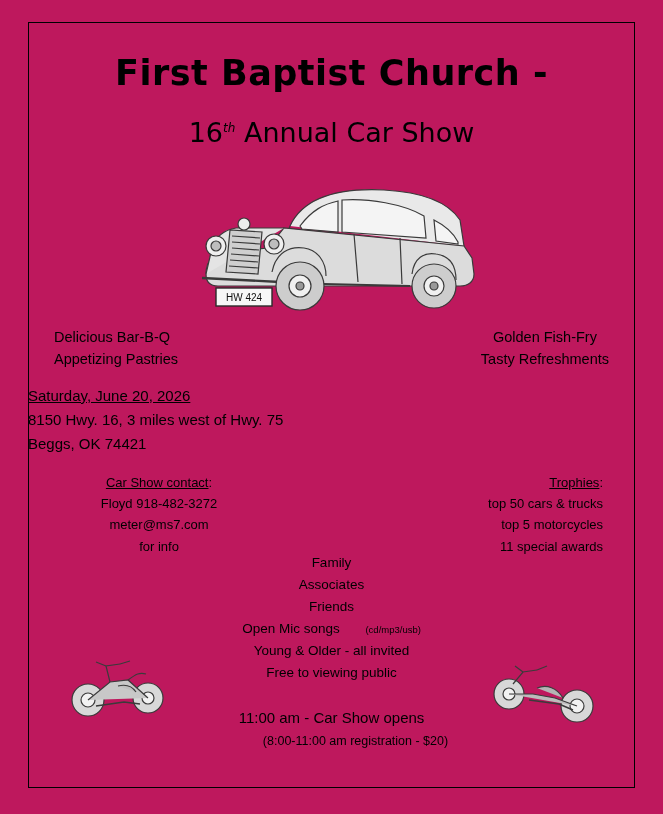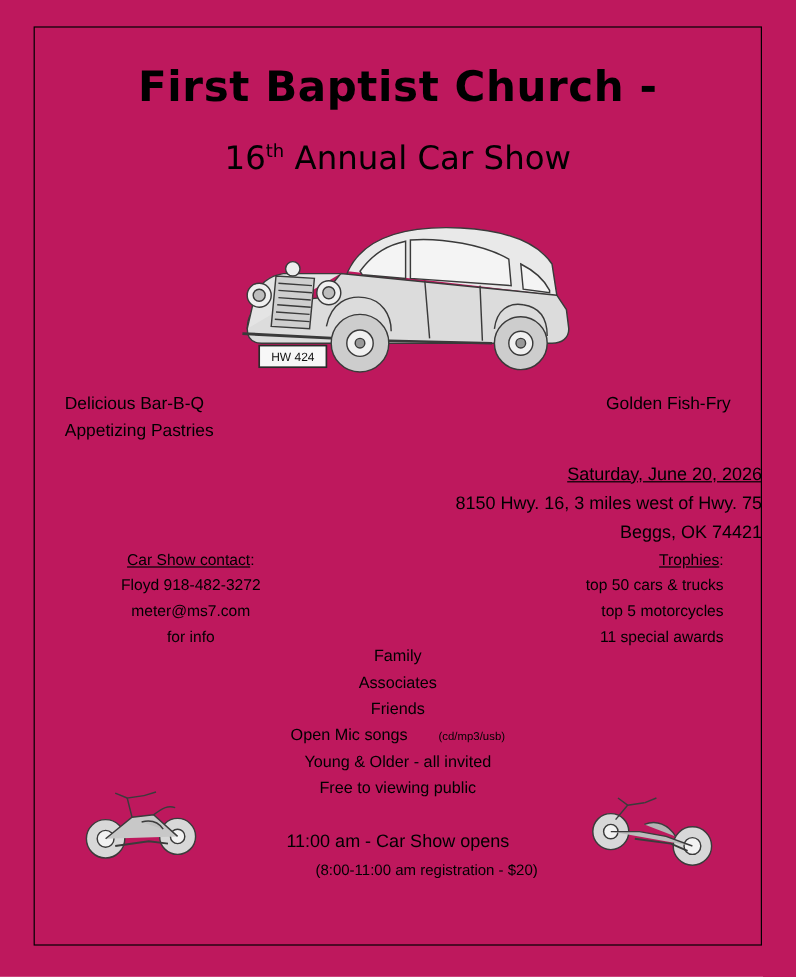--- a/index.html
+++ b/index.html
@@ -49,22 +49,23 @@
     line-height: 1.1;
   }
   .title-sub {
     text-align: center;
     font-family: "DejaVu Sans", sans-serif;
     font-size: 27px;
     margin-top: 24px;
     font-style: normal;
   }
   .title-sub .sup {
-    font-size: 15px;
+    font-size: 12px;
     vertical-align: super;
+    font-style: italic;
   }
   
   .car-wrap {
     text-align: center;
     margin-top: 14px;
     height: 160px;
   }
   .car-svg {
     display: block;
     margin: 0 auto;
@@ -84,32 +85,33 @@
   }
   .food-right {
     position: absolute;
     right: 26px;
     top: 0;
     text-align: center;
     line-height: 1.55;
   }
   
   .date-block {
-    text-align: right;
+    text-align: left;
     font-size: 15px;
     line-height: 1.62;
     margin-top: 8px;
   }
   .date-block .u {
     text-decoration: underline;
   }
   
   .mid-row {
     position: relative;
     height: 96px;
+    margin-top: 16px;
     padding-left: 36px;
   }
   .contact {
     position: absolute;
     left: 36px;
     top: 0;
     width: 190px;
     text-align: center;
     font-size: 13px;
     line-height: 1.62;
@@ -222,20 +224,21 @@
       </svg>
     </div>
 
     <div class="food-row">
       <div class="food-left">
         <div>Delicious Bar-B-Q</div>
         <div>Appetizing Pastries</div>
       </div>
       <div class="food-right">
         <div>Golden Fish-Fry</div>
+        <div>Tasty Refreshments</div>
       </div>
     </div>
 
     <div class="date-block">
       <div class="u">Saturday, June 20, 2026</div>
       <div>8150 Hwy. 16, 3 miles west of Hwy. 75</div>
       <div>Beggs, OK 74421</div>
     </div>
 
     <div class="mid-row">

